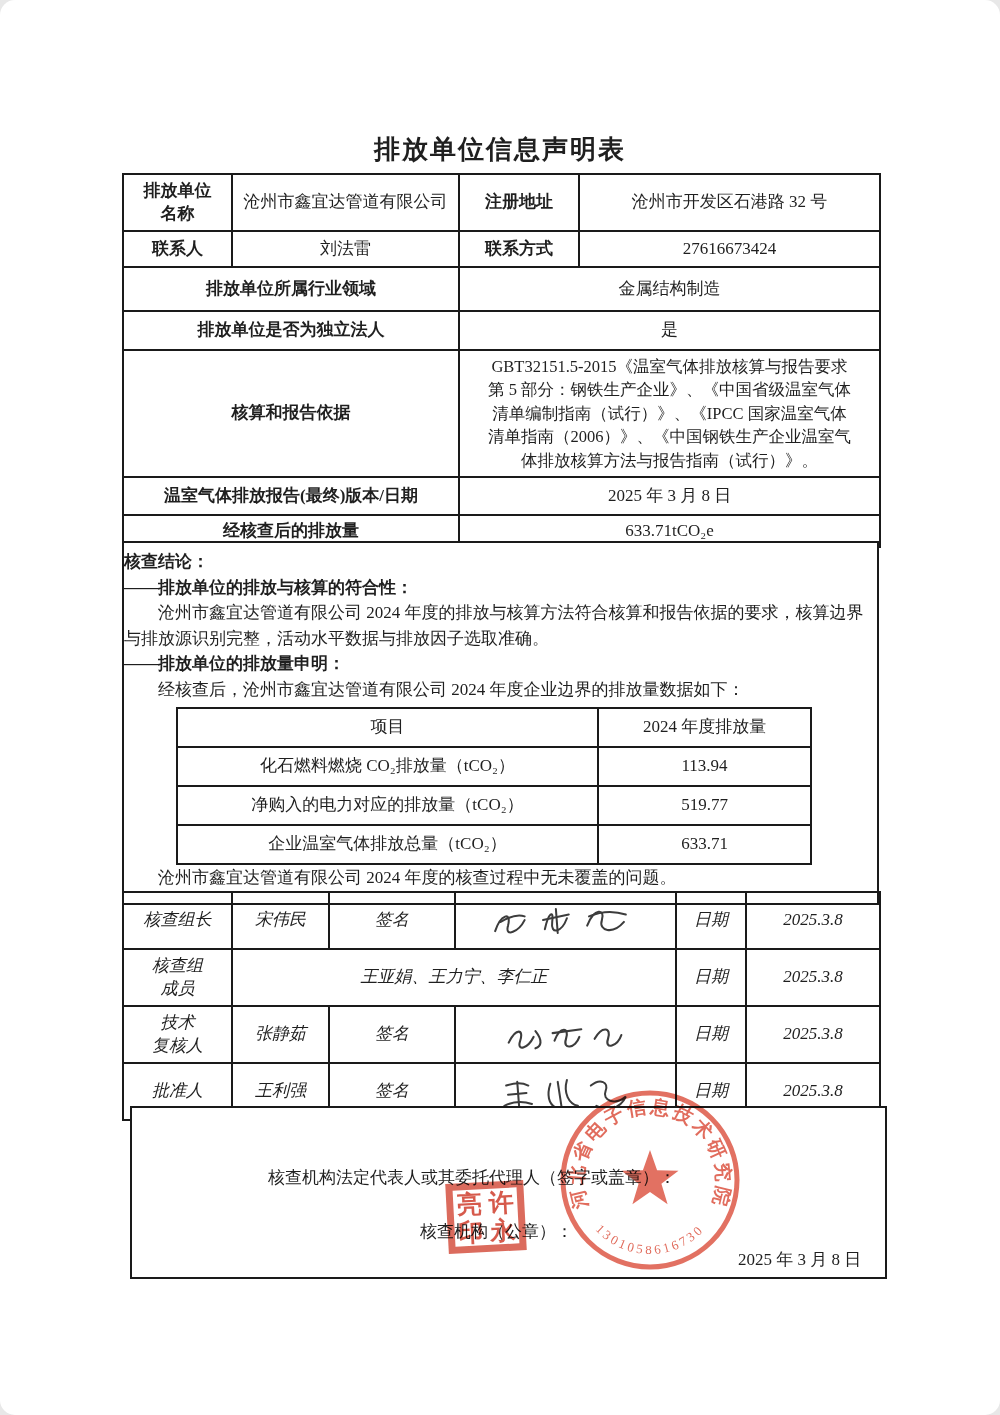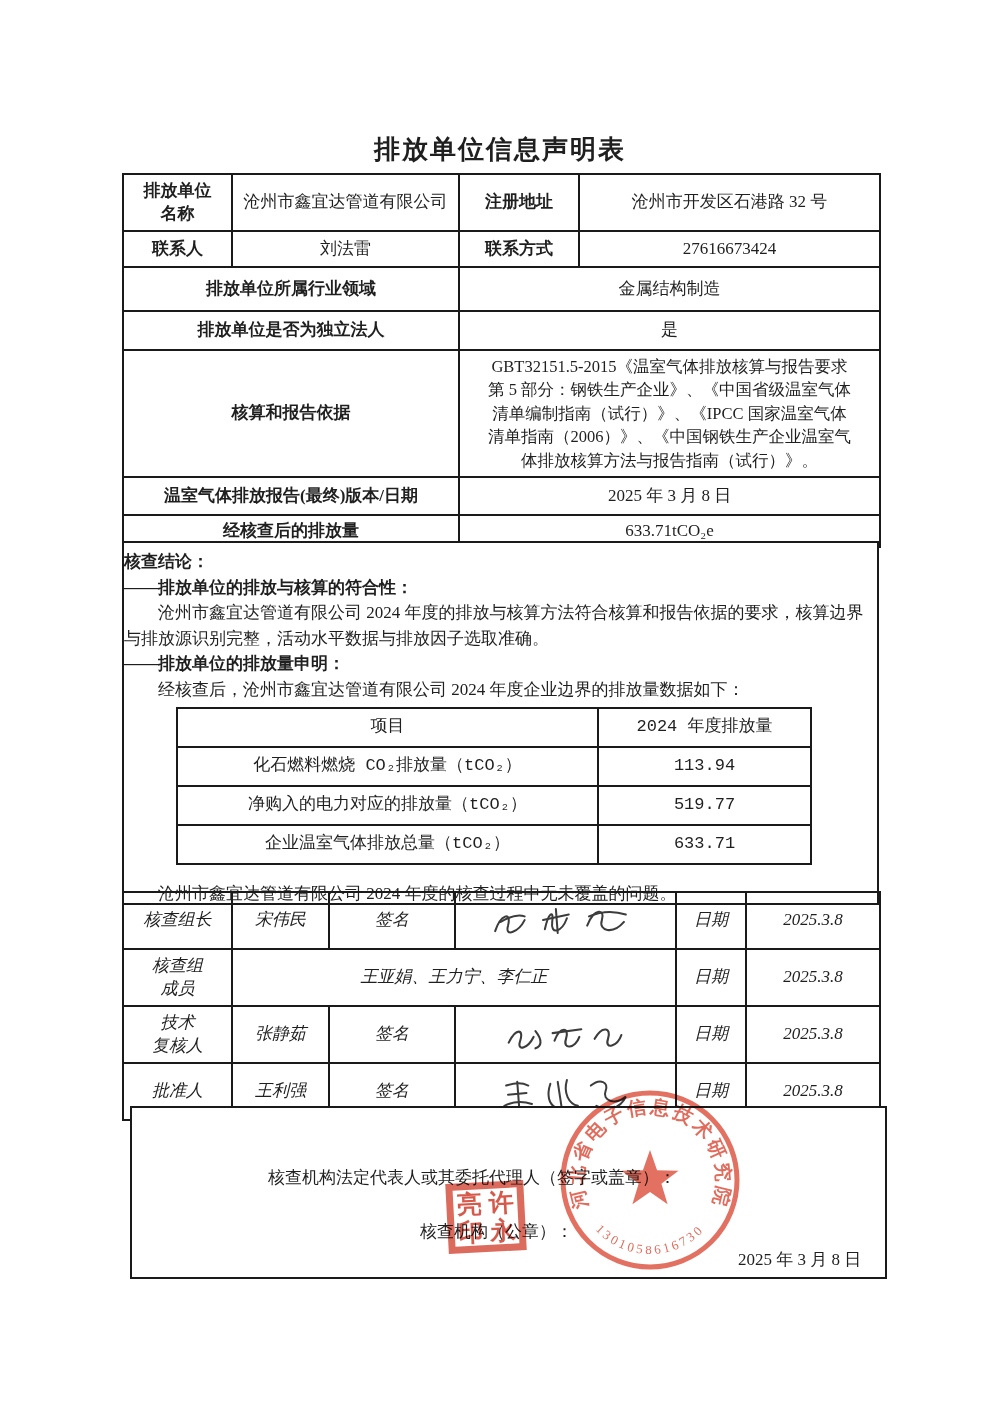--- a/index.html
+++ b/index.html
@@ -1,39 +1,39 @@
 <!DOCTYPE html>
 <html><head>
 <meta charset="utf-8">
 <style>
   html,body{margin:0;padding:0;background:#e8e8e8;}
   .page{
     position:relative;width:1000px;height:1415px;margin:0 auto;background:#ffffff;
-    font-family:"Liberation Serif","DejaVu Serif",serif;color:#1f1f1f;overflow:hidden;
+    font-family:"Liberation Serif","DejaVu Serif",serif;color:#1f1f1f;overflow:hidden;border-radius:15px;
   }
   .title{
     position:absolute;top:132px;left:0;width:100%;text-align:center;
     font-size:26px;font-weight:bold;letter-spacing:2px;
   }
   table{border-collapse:collapse;table-layout:fixed;}
   .tbl{position:absolute;left:122px;width:757px;}
   td{border:2px solid #1a1a1a;padding:2px 6px;text-align:center;vertical-align:middle;
      font-size:17px;line-height:1.35;overflow:hidden;}
   .lbl{font-weight:bold;}
   .multiline{white-space:pre-line;}
   .basis-cell{font-size:16.5px;line-height:1.42;padding:4px 26px;}
   
   .conclusion{
     position:absolute;left:122px;top:541px;width:753px;height:348px;
     border:2px solid #1a1a1a;background:#fff;padding:6px 0;box-sizing:content-box;
     font-size:17px;line-height:1.5;
   }
   .conclusion .bold{font-weight:bold;}
   .conclusion .indent{text-indent:2em;}
-  .inner-tbl{margin:5px 0 16px 52px;width:634px;font-family:Liberation Mono, monospace;}
+  .inner-tbl{margin:5px 0 0 52px;width:634px;}
   .inner-tbl td{height:33px;}
   
   #t-sign{top:891px;font-style:italic;}
   #t-sign td{height:51px;}
   .sig-svg{display:block;margin:0 auto;}
   
   .bottom-cell{
     position:absolute;left:130px;top:1106px;width:753px;height:169px;
     border:2px solid #1a1a1a;background:#fff;font-size:17px;
   }

